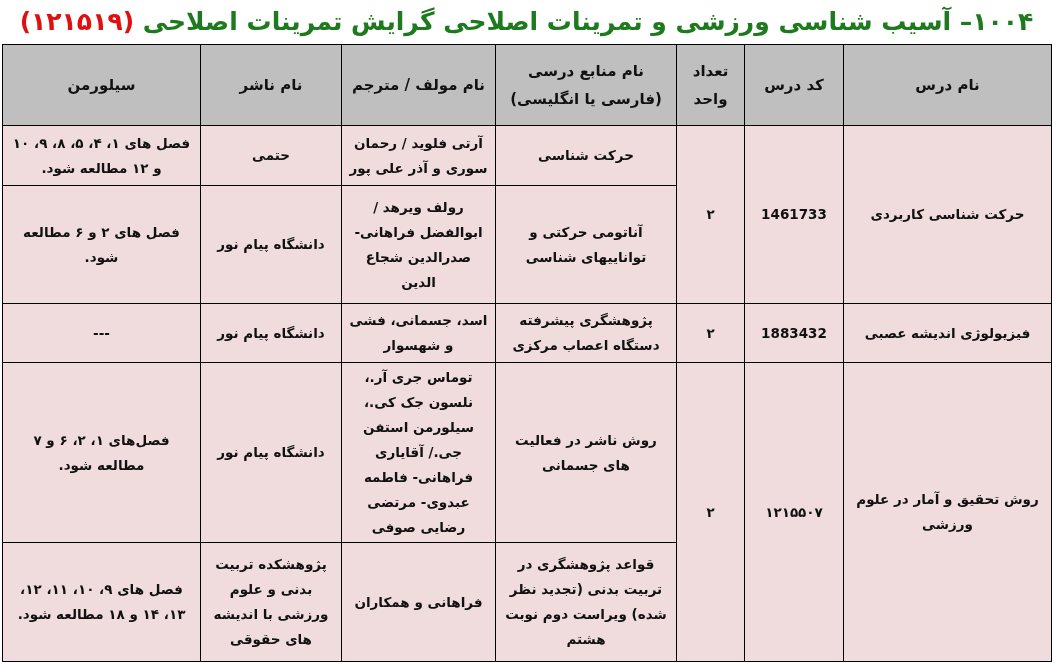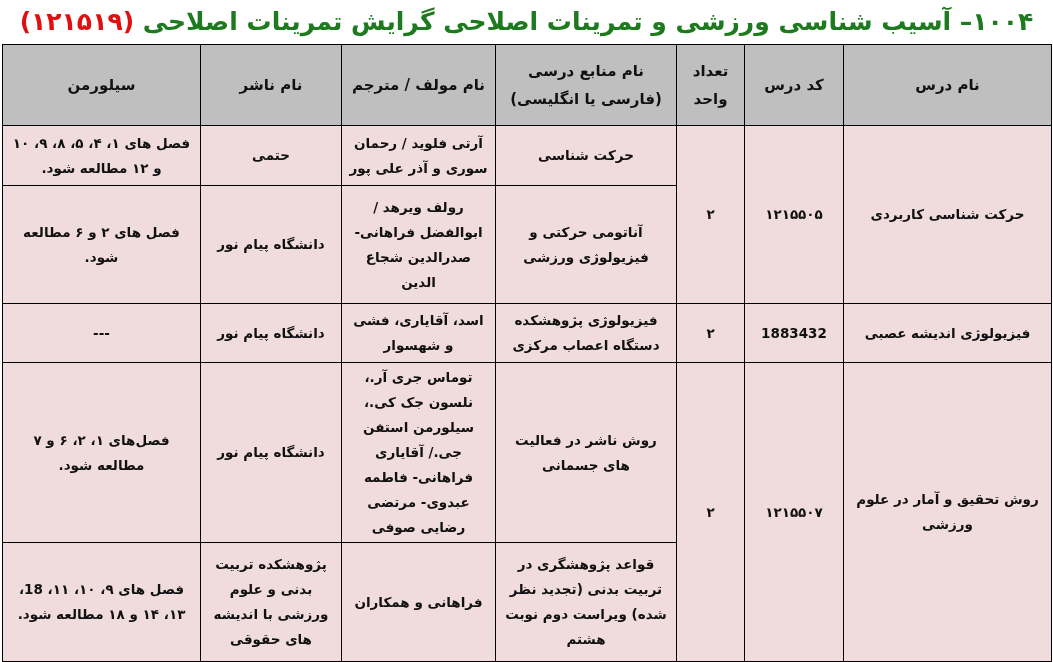--- a/index.html
+++ b/index.html
@@ -47,53 +47,53 @@
     <th>کد درس</th>
     <th>تعداد واحد</th>
     <th>نام منابع درسی (فارسی یا انگلیسی)</th>
     <th>نام مولف / مترجم</th>
     <th>نام ناشر</th>
     <th>سیلورمن</th>
   </tr>
 
   <tr style="height:60px">
     <td rowspan="2">حرکت شناسی کاربردی</td>
-    <td rowspan="2">۱۲۱۵۵۰۵</td>
+    <td rowspan="2">1461733</td>
     <td rowspan="2">۲</td>
     <td>حرکت شناسی</td>
     <td>آرتی فلوید / رحمان سوری و آذر علی پور</td>
     <td>حتمی</td>
     <td>فصل های ۱، ۴، ۵، ۸، ۹، ۱۰ و ۱۲ مطالعه شود.</td>
   </tr>
   <tr style="height:118px">
-    <td>آناتومی حرکتی و فیزیولوژی ورزشی</td>
+    <td>آناتومی حرکتی و تواناییهای شناسی</td>
     <td>رولف ویرهد / ابوالفضل فراهانی- صدرالدین شجاع الدین</td>
     <td>دانشگاه پیام نور</td>
     <td>فصل های ۲ و ۶ مطالعه شود.</td>
   </tr>
 
   <tr style="height:59px">
     <td>فیزیولوژی اندیشه عصبی</td>
     <td>1883432</td>
     <td>۲</td>
-    <td>فیزیولوژی پژوهشکده دستگاه اعصاب مرکزی</td>
-    <td>اسد، آقایاری، فشی و شهسوار</td>
+    <td>پژوهشگری پیشرفته دستگاه اعصاب مرکزی</td>
+    <td>اسد، جسمانی، فشی و شهسوار</td>
     <td>دانشگاه پیام نور</td>
     <td>---</td>
   </tr>
 
   <tr style="height:178px">
     <td rowspan="2">روش تحقیق و آمار در علوم ورزشی</td>
     <td rowspan="2">۱۲۱۵۵۰۷</td>
     <td rowspan="2">۲</td>
     <td>روش ناشر در فعالیت های جسمانی</td>
     <td>توماس جری آر.، نلسون جک کی.، سیلورمن استفن جی./ آقایاری فراهانی- فاطمه عبدوی- مرتضی رضایی صوفی</td>
     <td>دانشگاه پیام نور</td>
     <td>فصل‌های ۱، ۲، ۶ و ۷ مطالعه شود.</td>
   </tr>
   <tr style="height:119px">
     <td>قواعد پژوهشگری در تربیت بدنی (تجدید نظر شده) ویراست دوم نوبت هشتم</td>
     <td>فراهانی و همکاران</td>
     <td>پژوهشکده تربیت بدنی و علوم ورزشی با اندیشه های حقوقی</td>
-    <td>فصل های ۹، ۱۰، ۱۱، 18، ۱۳، ۱۴ و ۱۸ مطالعه شود.</td>
+    <td>فصل های ۹، ۱۰، ۱۱، ۱۲، ۱۳، ۱۴ و ۱۸ مطالعه شود.</td>
   </tr>
 </tbody>
   </table>
 
 </body></html>

